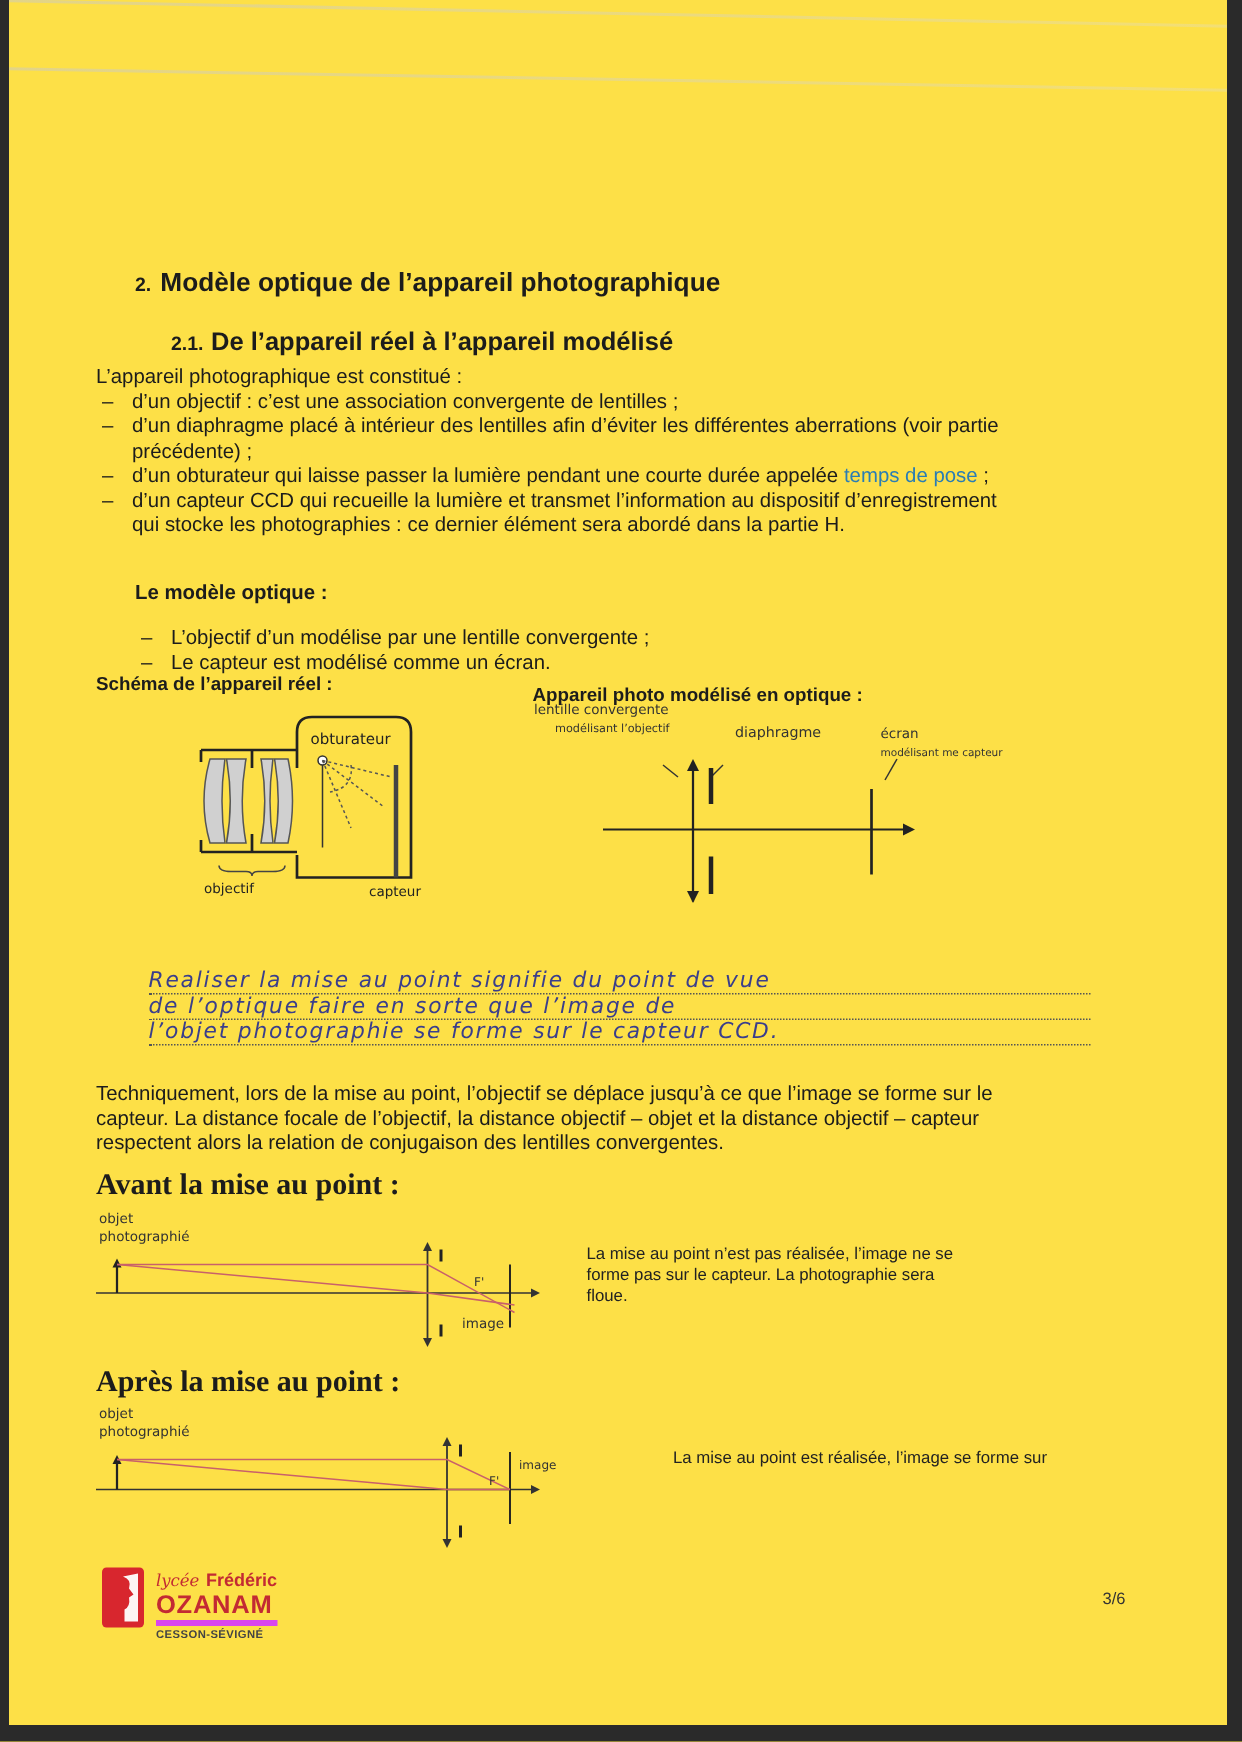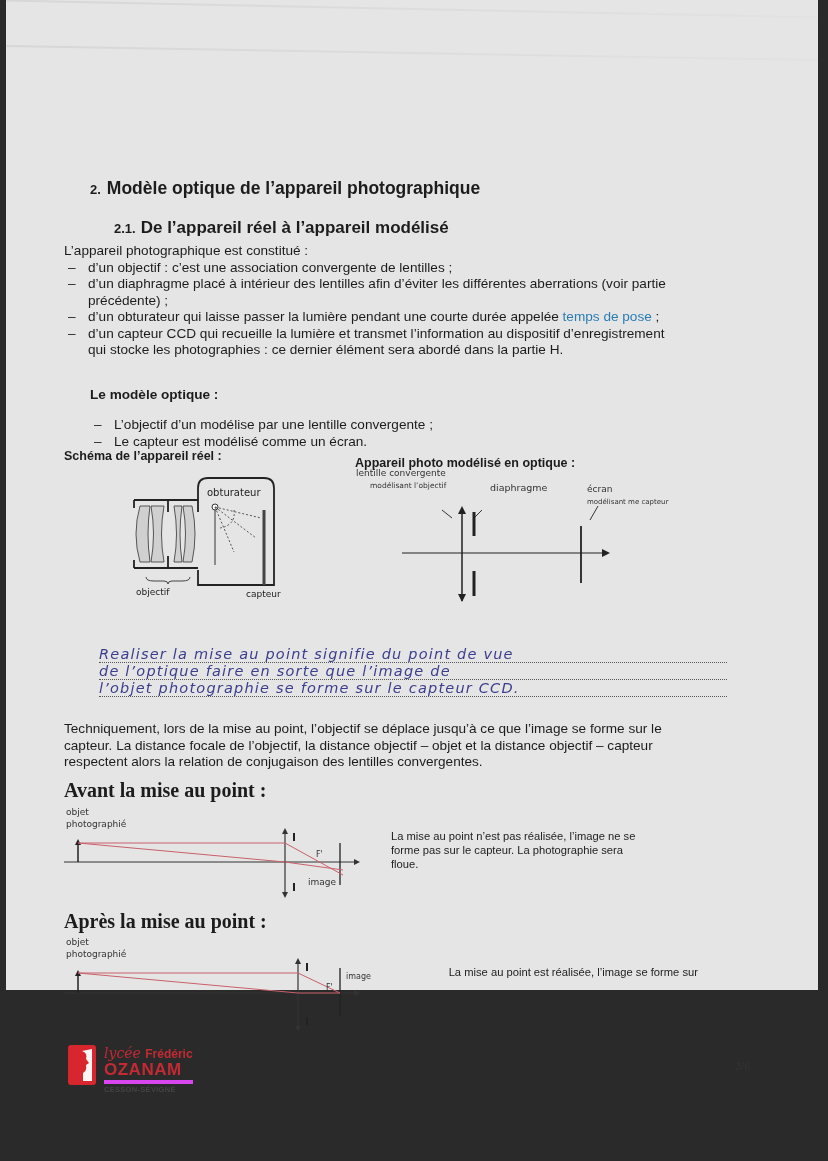--- a/index.html
+++ b/index.html
@@ -3,22 +3,22 @@
   <meta charset="utf-8">
   <style>
     html, body { margin: 0; padding: 0; }
     body {
       width: 828px; height: 1161px; position: relative; overflow: hidden;
       background: #2a2a2a;
       font-family: "Liberation Sans", sans-serif;
       color: #1c1c1c;
     }
     .page {
-      position: absolute; left: 6px; top: 0; width: 812px; height: 990px;
-      background: #e5e5e5;
+      position: absolute; left: 6px; top: 0; width: 812px; height: 1150px;
+      background: #fde047;
     }
     .crease { position: absolute; left: 0; right: 0; height: 2px; background: linear-gradient(90deg, rgba(200,200,200,0.5), rgba(220,220,220,0.3)); }
     .abs { position: absolute; }
     .h2 { font-weight: bold; font-size: 17.5px; }
     .h2 .num { font-size: 13px; margin-right: 6px; }
     .h3 { font-weight: bold; font-size: 17px; }
     .h3 .num { font-size: 13px; margin-right: 5px; font-weight: bold; }
     .body { font-size: 13.6px; line-height: 16.5px; }
     .li { position: relative; padding-left: 24px; }
     .li .dash { position: absolute; left: 4px; top: 0; }
@@ -26,21 +26,21 @@
     .bold { font-weight: bold; }
     .small-bold { font-weight: bold; font-size: 12.5px; }
     .serif-bold { font-family: "Liberation Serif", serif; font-weight: bold; font-size: 20px; }
     .hand {
       font-family: "DejaVu Sans", sans-serif; font-style: italic;
       color: #3a3e8c; font-size: 14.5px; letter-spacing: 1.2px;
       border-bottom: 1px dotted #555; height: 16px; line-height: 16px; white-space: nowrap;
     }
     .caption { font-size: 11.2px; line-height: 14px; color: #222; }
     .logo-box { width: 28px; height: 40px; background: #d8262e; border-radius: 3px; }
-    .logo-small { font-family: "DejaVu Serif", serif; font-style: italic; font-size: 14px; color: #c32a33; }
+    .logo-small { font-family: "DejaVu Serif", serif; font-style: italic; font-size: 11px; color: #c32a33; }
     .logo-fred { font-size: 12px; color: #c32a33; font-weight: bold; }
     .logo-oz { font-size: 17px; color: #c32a33; font-weight: bold; letter-spacing: 0.5px; }
     .logo-city { font-size: 7.5px; color: #444; font-weight: bold; letter-spacing: 0.3px; }
   </style>
 </head>
 <body>
 
 <div class="page">
   <div class="crease" style="top:8px;transform:rotate(1.2deg);"></div>
   <div class="crease" style="top:52px;transform:rotate(1deg);"></div>

